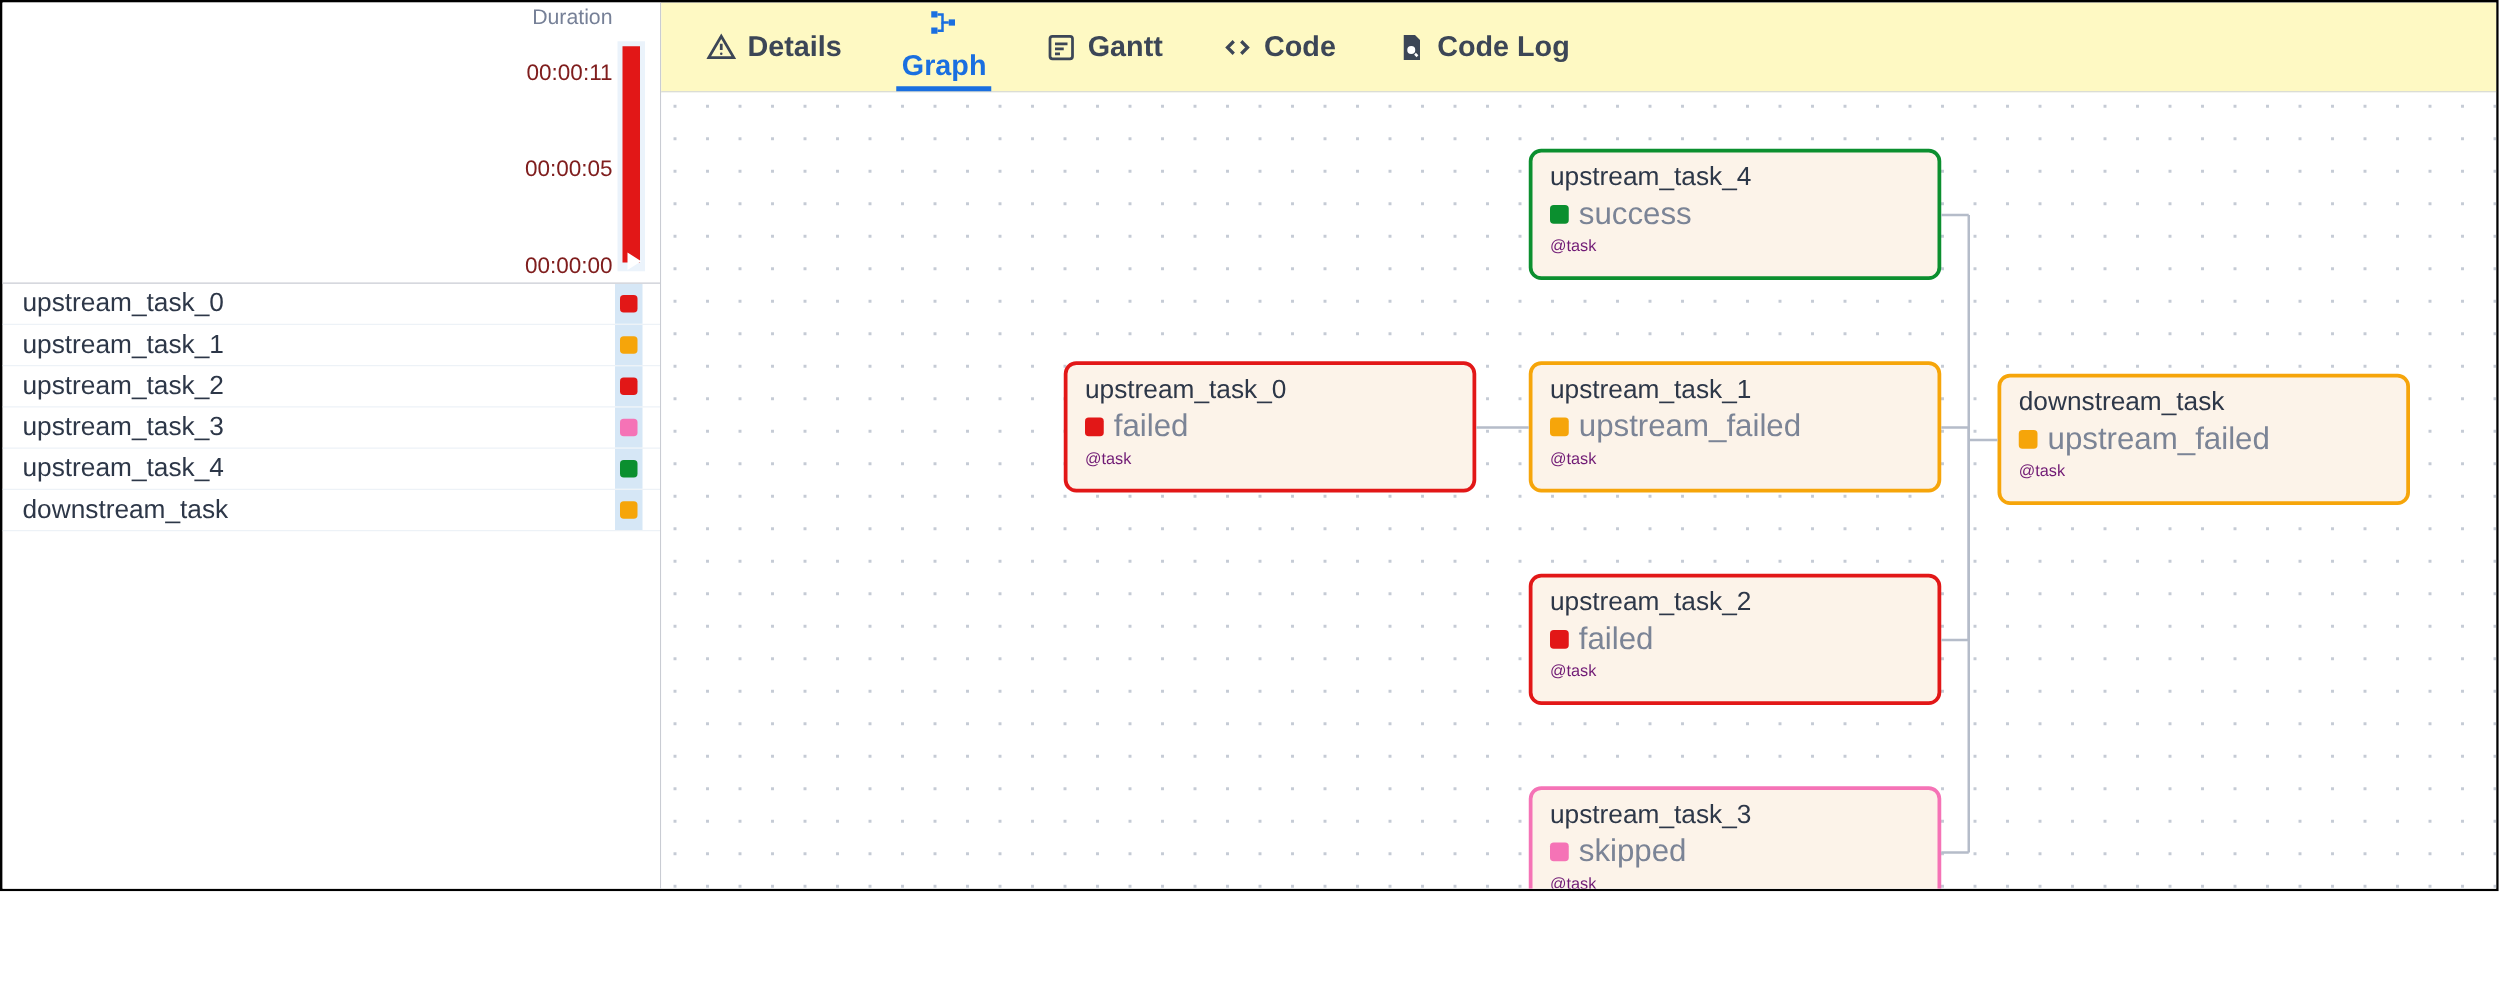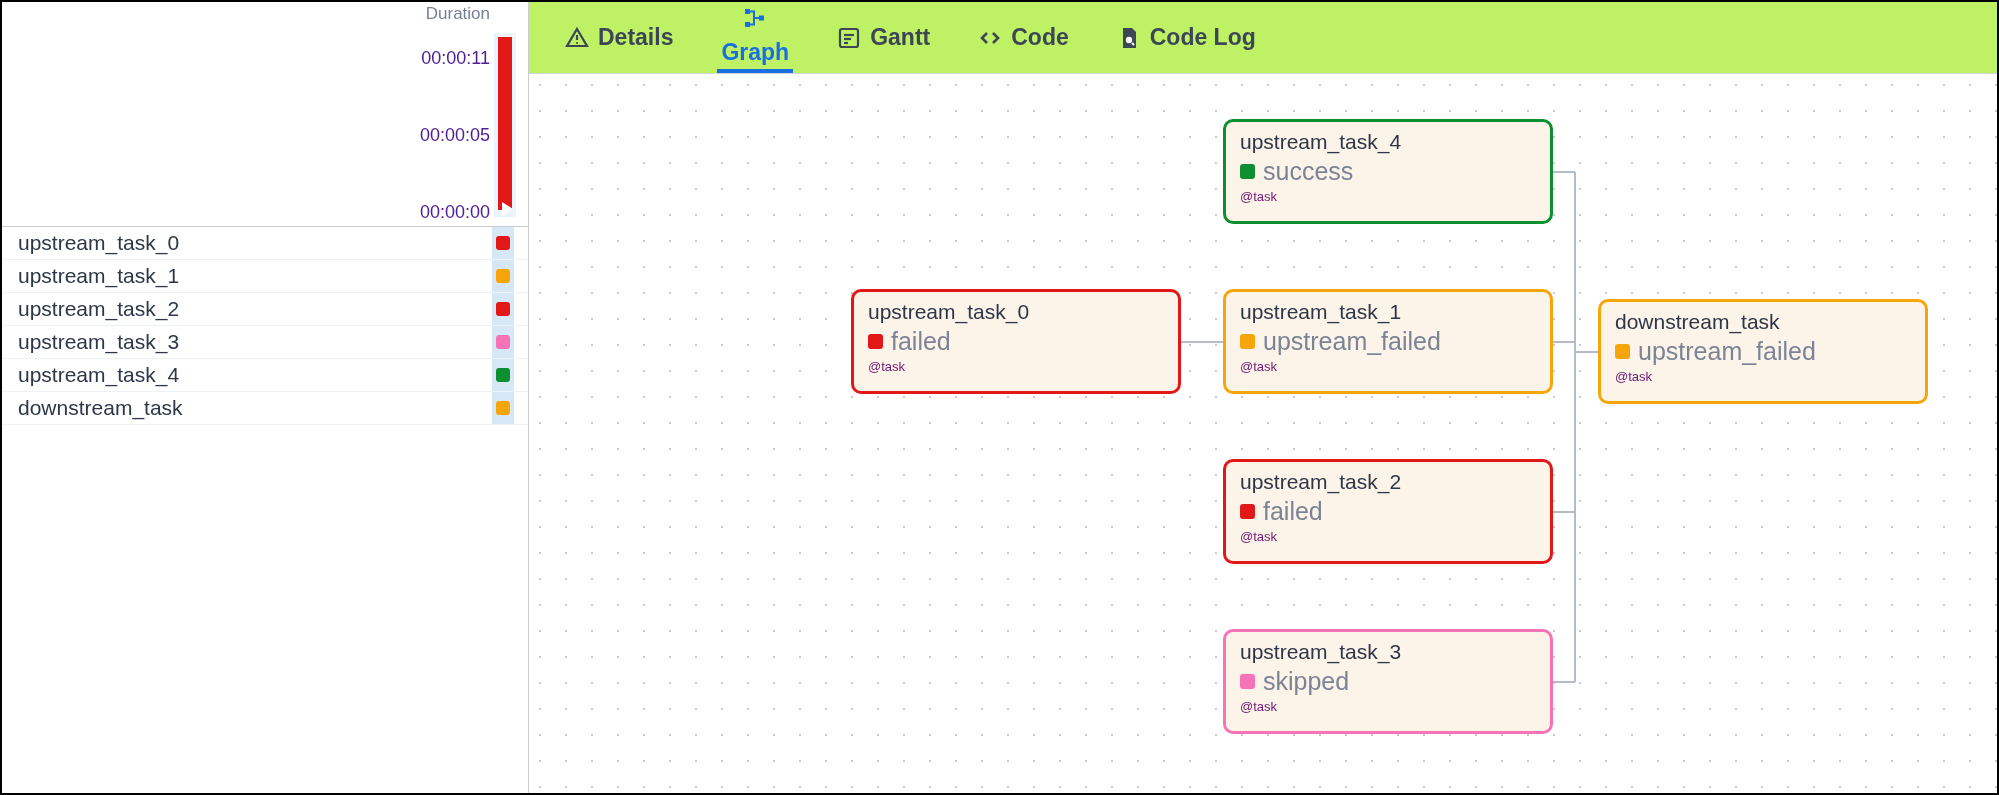--- a/index.html
+++ b/index.html
@@ -5,21 +5,21 @@
   * { box-sizing: border-box; }
   html, body {
     margin: 0; padding: 0;
     font-family: -apple-system, BlinkMacSystemFont, "Segoe UI", Helvetica, Arial, sans-serif;
     font-size: 16px;
     color: #2d3748;
     background: #fff;
   }
   .outer-frame {
     width: 1999px;
-    height: 795px;
+    height: 713px;
     border: 2px solid #000;
     position: relative;
     overflow: hidden;
     background: #fff;
     text-decoration: underline;
   }
   .app-shell {
     position: absolute;
     inset: 0;
     display: flex;
@@ -43,21 +43,21 @@
   .duration-label {
     position: absolute;
     top: 2px; right: 38px;
     font-size: 17px;
     color: #768097;
   }
   .duration-tick {
     position: absolute;
     right: 38px;
     font-size: 18px;
-    color: #4c1d95;
+    color: #7f1d1d;
     margin-left: 16px;
   }
   .duration-bar-track {
     position: absolute;
     top: 31px; bottom: 9px;
     right: 12px;
     width: 22px;
     background: #ebf3fb;
   }
   .duration-bar {
@@ -113,21 +113,21 @@
     min-width: 0;
   }
   .tabbar {
     height: 72px;
     border-bottom: 1px solid #d0d4db;
     display: flex;
     align-items: center;
     padding-left: 32px;
     gap: 40px;
     flex-shrink: 0;
-    background: #bef264;
+    background: #fef9c3;
   }
   .tab {
     display: flex;
     align-items: center;
     gap: 9px;
     height: 100%;
     font-size: 23px;
     font-weight: 700;
     color: #3c4656;
     cursor: pointer;

